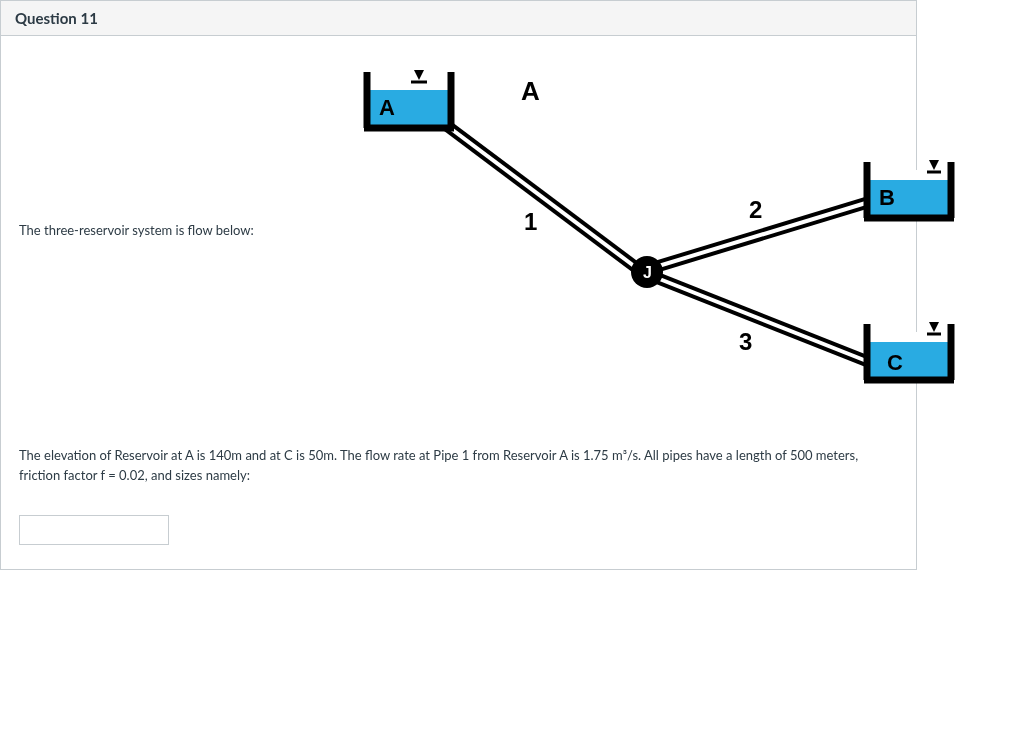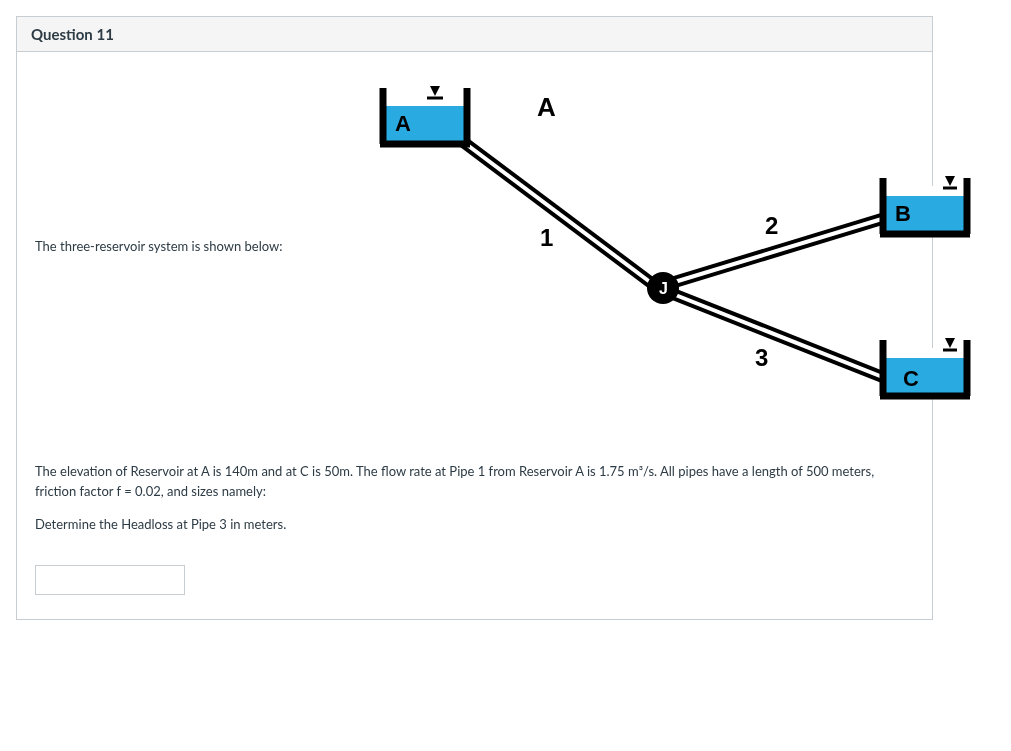--- a/index.html
+++ b/index.html
@@ -6,21 +6,21 @@
   body {
     margin: 0;
     font-family: "Lato", "Helvetica Neue", Helvetica, Arial, sans-serif;
     font-size: 14px;
     color: #2d3b45;
     background: #fff;
   }
   .question-card {
     border: 1px solid #c7cdd1;
     border-top: none;
-    margin: 16px;
+    margin: 0;
     width: 917px;
   }
   .question-header {
     background: #f5f5f5;
     border-top: 1px solid #c7cdd1;
     border-bottom: 1px solid #c7cdd1;
     padding: 8px 14px;
     font-weight: 700;
     font-size: 15px;
   }
@@ -68,21 +68,21 @@
 <body>
 
 <div class="question-card">
   <div class="question-header">
     <span>Question 11</span>
   </div>
 
   <div class="question-body">
 
     <div class="figure-row">
-      <div class="intro-text">The three-reservoir system is shown below:</div>
+      <div class="intro-text">The three-reservoir system is flow below:</div>
 
       <div class="figure-wrap">
         <svg class="diagram" viewBox="0 0 620 360">
 
           <g>
             <line x1="93" y1="72" x2="293" y2="222" stroke="#000" stroke-width="12"></line>
             <line x1="93" y1="72" x2="293" y2="222" stroke="#fff" stroke-width="4"></line>
           </g>
 
           <g>
@@ -136,18 +136,17 @@
           <text x="172" y="50" font-family="Arial" font-size="26" font-weight="900" fill="#000">A</text>
           <text x="175" y="180" font-family="Arial" font-size="24" font-weight="900" fill="#000">1</text>
           <text x="400" y="168" font-family="Arial" font-size="24" font-weight="900" fill="#000">2</text>
           <text x="390" y="300" font-family="Arial" font-size="24" font-weight="900" fill="#000">3</text>
         </svg>
       </div>
     </div>
 
     <div class="detail-block">
       <p>The elevation of Reservoir at A is 140m and at C is 50m. The flow rate at Pipe 1 from Reservoir A is 1.75 m³/s. All pipes have a length of 500 meters, friction factor f = 0.02, and sizes namely:</p>
-      <p>Determine the Headloss at Pipe 3 in meters.</p>
       <input type="text" class="answer-input" value="" style="">
     </div>
 
   </div>
 </div>
 
 </body></html>

